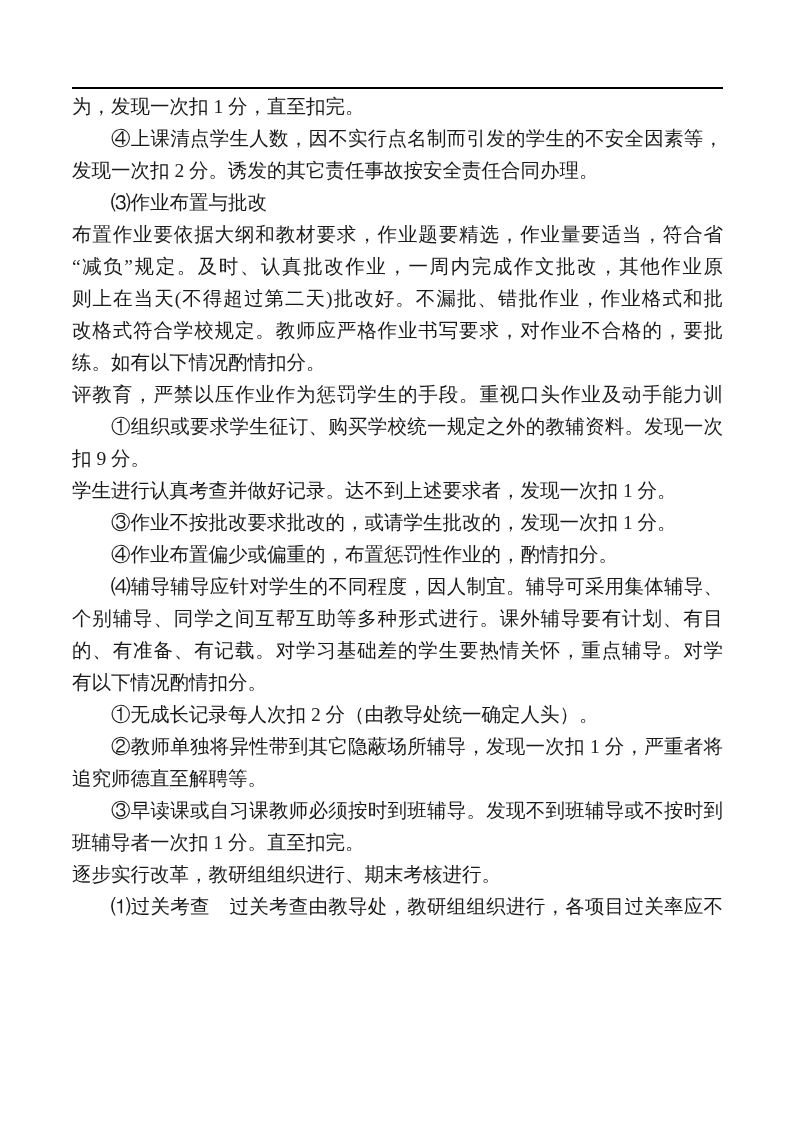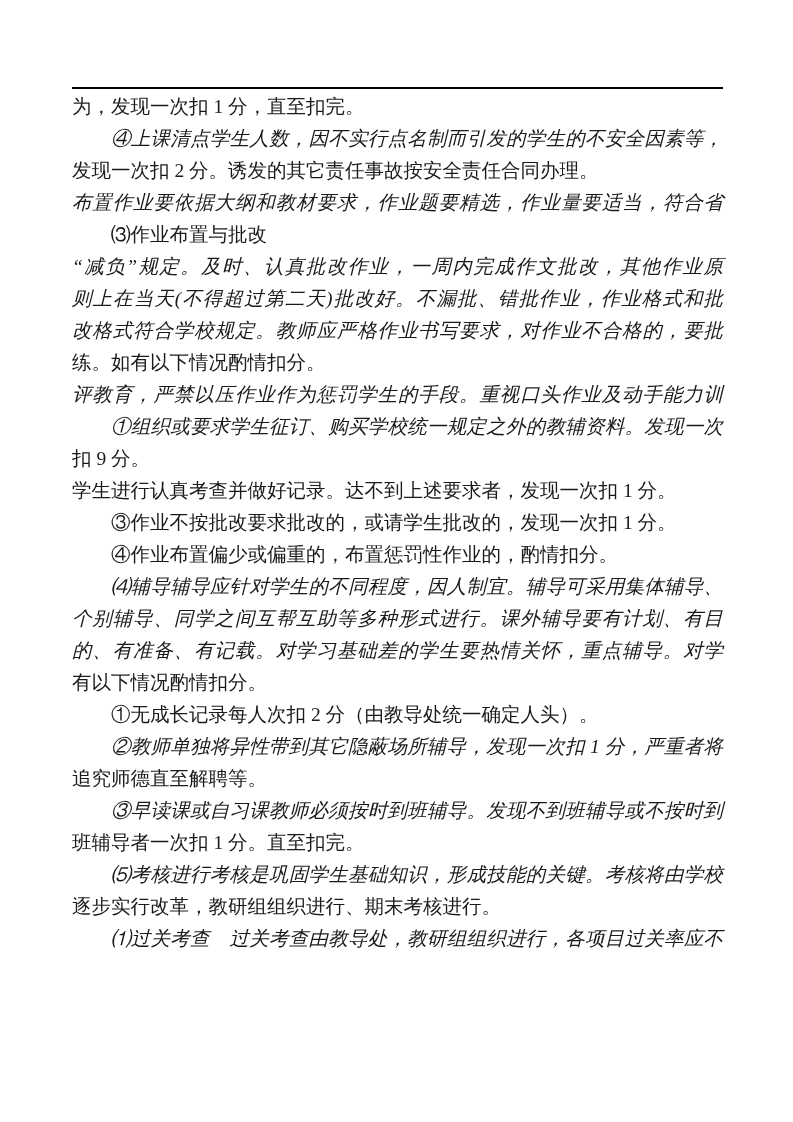--- a/index.html
+++ b/index.html
@@ -27,49 +27,47 @@
     font-family: "Liberation Serif", "DejaVu Serif", serif;
     font-size: 19.5px;
     color: #1a1a1a;
     text-align: left;
     overflow: visible;
   }
   .line.indent { padding-left: 39px; }
   .line.fill {
     text-align: justify;
     text-align-last: justify;
-    font-style: italic;
   }
 </style>
 </head>
 <body>
 
 <div class="page">
   <div class="content">
     <div class="line">为，发现一次扣 1 分，直至扣完。</div>
     <div class="line indent fill">④上课清点学生人数，因不实行点名制而引发的学生的不安全因素等，</div>
     <div class="line">发现一次扣 2 分。诱发的其它责任事故按安全责任合同办理。</div>
+    <div class="line indent">⑶作业布置与批改</div>
     <div class="line fill">布置作业要依据大纲和教材要求，作业题要精选，作业量要适当，符合省</div>
-    <div class="line indent">⑶作业布置与批改</div>
     <div class="line fill">“减负”规定。及时、认真批改作业，一周内完成作文批改，其他作业原</div>
     <div class="line fill">则上在当天(不得超过第二天)批改好。不漏批、错批作业，作业格式和批</div>
     <div class="line fill">改格式符合学校规定。教师应严格作业书写要求，对作业不合格的，要批</div>
     <div class="line">练。如有以下情况酌情扣分。</div>
     <div class="line fill">评教育，严禁以压作业作为惩罚学生的手段。重视口头作业及动手能力训</div>
     <div class="line indent fill">①组织或要求学生征订、购买学校统一规定之外的教辅资料。发现一次</div>
     <div class="line">扣 9 分。</div>
     <div class="line">学生进行认真考查并做好记录。达不到上述要求者，发现一次扣 1 分。</div>
     <div class="line indent">③作业不按批改要求批改的，或请学生批改的，发现一次扣 1 分。</div>
     <div class="line indent">④作业布置偏少或偏重的，布置惩罚性作业的，酌情扣分。</div>
     <div class="line indent fill">⑷辅导辅导应针对学生的不同程度，因人制宜。辅导可采用集体辅导、</div>
     <div class="line fill">个别辅导、同学之间互帮互助等多种形式进行。课外辅导要有计划、有目</div>
     <div class="line fill">的、有准备、有记载。对学习基础差的学生要热情关怀，重点辅导。对学</div>
     <div class="line">有以下情况酌情扣分。</div>
     <div class="line indent">①无成长记录每人次扣 2 分（由教导处统一确定人头）。</div>
     <div class="line indent fill">②教师单独将异性带到其它隐蔽场所辅导，发现一次扣 1 分，严重者将</div>
     <div class="line">追究师德直至解聘等。</div>
     <div class="line indent fill">③早读课或自习课教师必须按时到班辅导。发现不到班辅导或不按时到</div>
     <div class="line">班辅导者一次扣 1 分。直至扣完。</div>
-    <div class="line indent fill">⑸考核进行考核是巩固学生基础知识，形成技能的关键。考核将由学校</div>
     <div class="line">逐步实行改革，教研组组织进行、期末考核进行。</div>
     <div class="line indent fill">⑴过关考查　过关考查由教导处，教研组组织进行，各项目过关率应不</div>
   </div>
 </div>
 
 </body></html>

